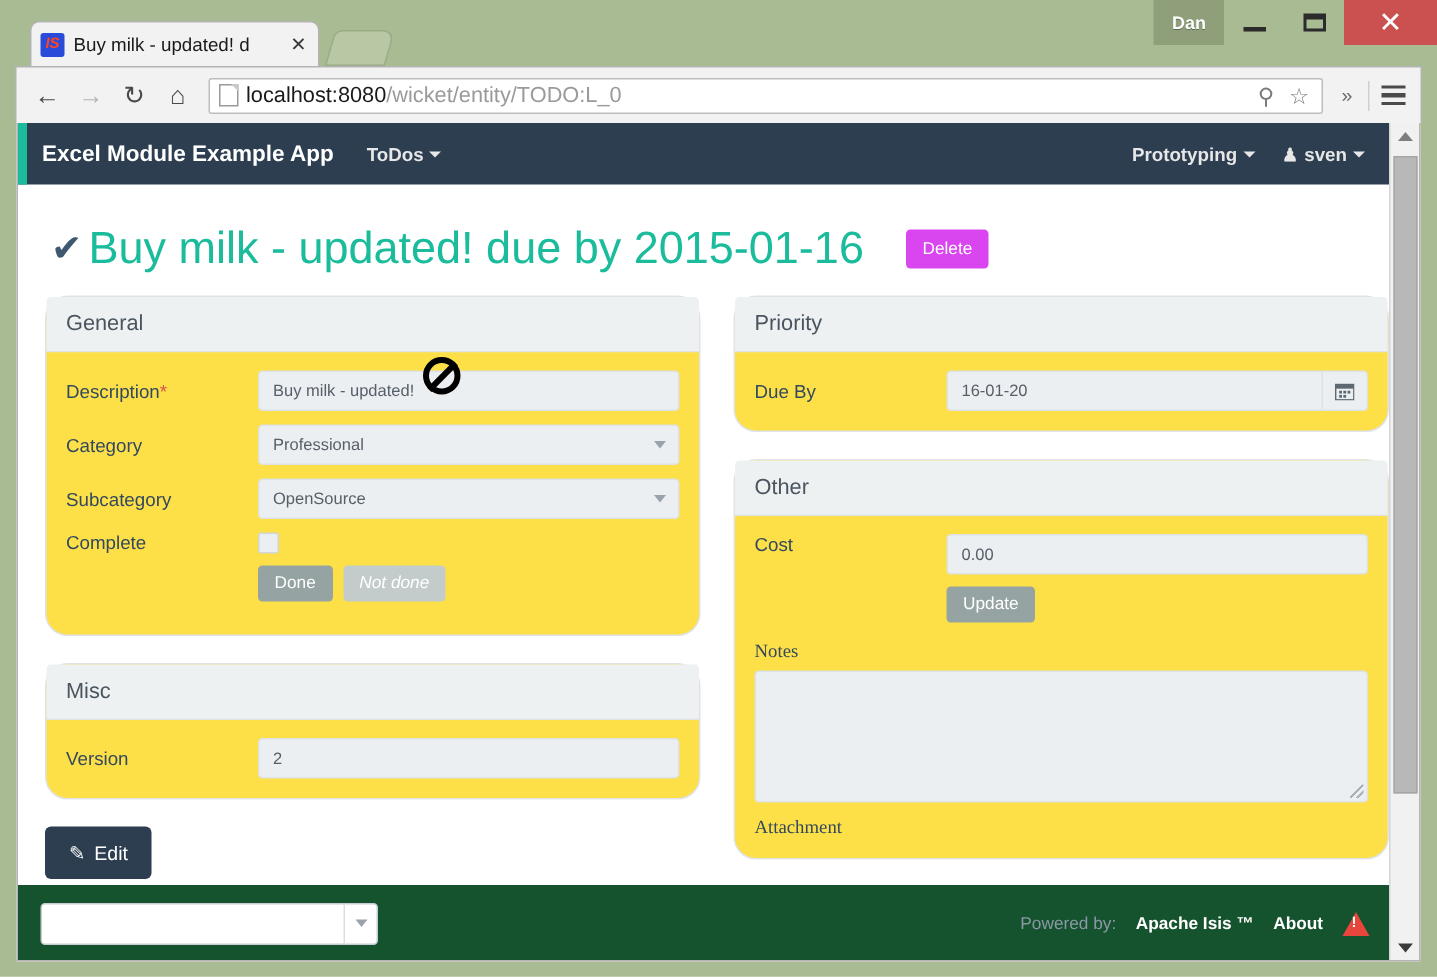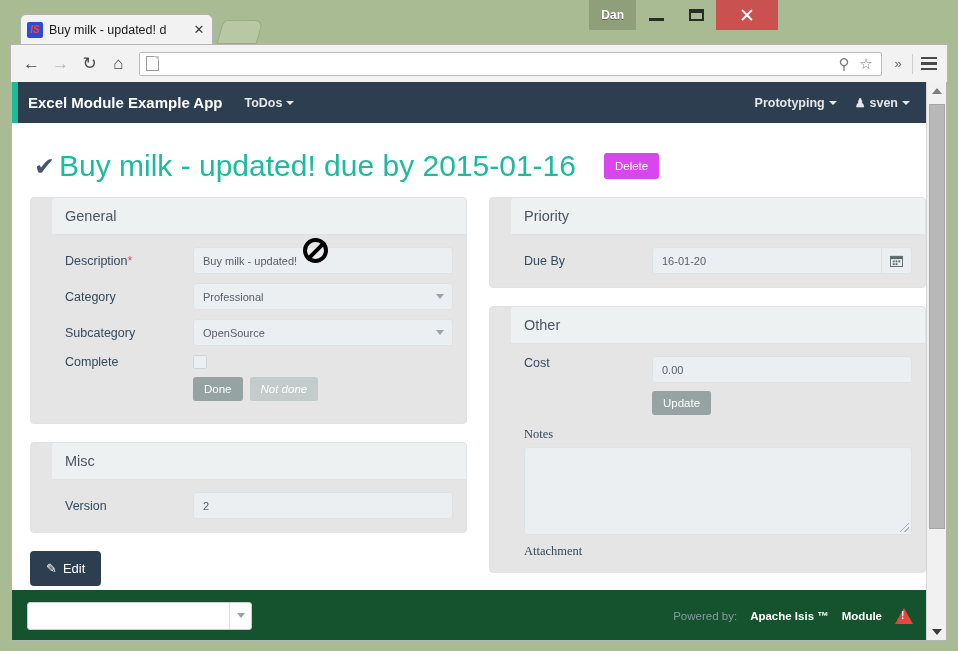--- a/index.html
+++ b/index.html
@@ -12,21 +12,21 @@
   body { background: #a9bb93; }
 
   
   .os-window {
     position: absolute; left: 0; top: 0;
     width: 958px; height: 651px;
     background: #a9bb93;
   }
   .titlebar {
     position: absolute; left: 0; top: 0;
-    width: 778px; height: 44px;
+    width: 958px; height: 44px;
     background: #a9bb93;
   }
   .win-controls {
     position: absolute; right: 0; top: 0;
     height: 30px; display: flex; align-items: stretch;
   }
   .user-chip {
     display: flex; align-items: center; justify-content: center;
     padding: 0 12px; height: 30px;
     background: #8e9f7a;
@@ -187,24 +187,23 @@
     font-size: 11.5px; padding: 7px 11px;
     font-family: inherit;
   }
 
   
   .cols { display: flex; padding: 0 18px; gap: 22px; }
   .col { width: 437px; flex: 0 0 437px; }
 
   .panel {
     border: 1px solid #dfe3e6;
-    border-radius: 4px;
-    background: #e5e5e5;
+    border-radius: 15px;
+    background: #fde047;
     margin-bottom: 18px;
-    padding-left: 21px;
   }
   .panel-head {
     background: #edf1f2;
     border-bottom: 1px solid #dfe3e6;
     border-radius: 3px 3px 0 0;
     padding: 10px 13px;
     font-size: 14.5px; color: #4a5560;
   }
   .panel-body { padding: 12px 13px 13px 13px; }
 
@@ -407,20 +406,21 @@
     <div class="tab-newtab"></div>
   </div>
 
   <div class="toolbar">
     <div class="nav-btn">←</div>
     <div class="nav-btn disabled">→</div>
     <div class="nav-btn">↻</div>
     <div class="nav-btn">⌂</div>
     <div class="urlbar">
       <div class="page-icon"></div>
+      <div class="url-text"><b>localhost:8080</b><span>/wicket/entity/TODO:L_0</span></div>
       <div style="margin-left:auto;display:flex;align-items:center;">
         <div class="url-icon">⚲</div>
         <div class="url-icon">☆</div>
       </div>
     </div>
     <div class="tb-right">
       <div class="chev-btn">»</div>
       <div class="tb-sep"></div>
       <div class="hamburger">
           <i></i>
@@ -586,21 +586,21 @@
       <div class="app-footer">
         <div class="footer-select">
           <div class="fs-val"></div>
           <div class="fs-arrow">
               <i></i>
             </div>
         </div>
         <div class="footer-right">
           <span class="powered">Powered by:</span>
           <span class="f-link">Apache Isis ™</span>
-          <span class="f-link">Module</span>
+          <span class="f-link">About</span>
           <span class="isis-tri"></span>
         </div>
       </div>
 
     </div>
 
     <div class="vscroll">
       <div class="vs-arrow up">
           <i></i>
         </div>

